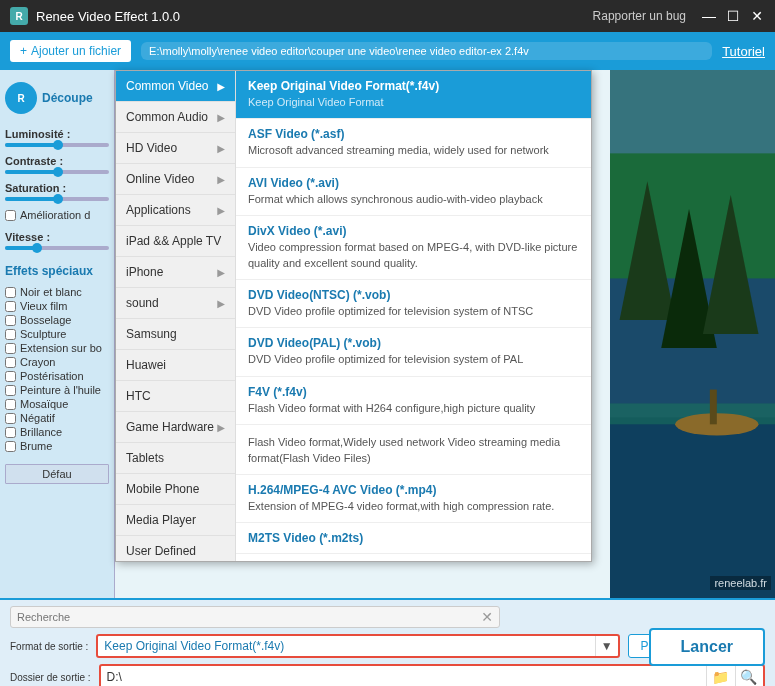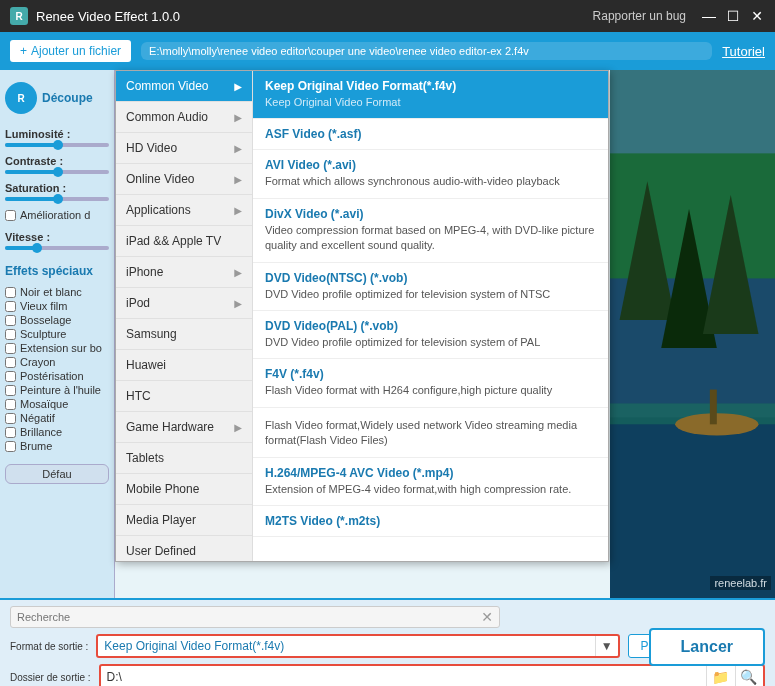--- a/index.html
+++ b/index.html
@@ -86,37 +86,37 @@
     .checkbox-row { display: flex; align-items: center; gap: 4px; font-size: 11px; color: #333; margin: 2px 0; }
     .checkbox-row input { width: 11px; height: 11px; }
 
     .vitesse-section { margin: 4px 0; }
     .effets-title { font-size: 12px; color: #1a7ab0; font-weight: bold; margin: 6px 0 4px 0; }
     
     .effect-list { display: flex; flex-direction: column; gap: 2px; }
     .effect-item { display: flex; align-items: center; gap: 4px; font-size: 11px; color: #333; }
     .effect-item input[type="checkbox"] { width: 11px; height: 11px; }
 
-    .default-btn { margin-top: 8px; background: #d0e0ee; border: 1px solid #aac; border-radius: 6px; padding: 3px 8px; font-size: 11px; cursor: pointer; color: #333; }
+    .default-btn { margin-top: 8px; background: #d0e0ee; border: 1px solid #aac; border-radius: 1px; padding: 3px 8px; font-size: 11px; cursor: pointer; color: #333; }
 
     
     .dropdown-container {
       position: absolute;
       left: 115px;
       top: 0;
       z-index: 100;
       display: flex;
       background: white;
       border: 1px solid #aaa;
       box-shadow: 2px 2px 8px rgba(0,0,0,0.3);
     }
 
     
     .category-column {
-      width: 137px;
+      width: 120px;
       background: #f0f0f0;
       border-right: 1px solid #ddd;
       overflow-y: auto;
       max-height: 490px;
     }
     .category-item {
       display: flex;
       align-items: center;
       justify-content: space-between;
       padding: 8px 10px;
@@ -375,21 +375,21 @@
         <span class="category-arrow">▶</span>
       </div>
       <div class="category-item">
         <span>iPad &amp;&amp; Apple TV</span>
       </div>
       <div class="category-item">
         <span>iPhone</span>
         <span class="category-arrow">▶</span>
       </div>
       <div class="category-item">
-        <span>iPod</span>
+        <span>sound</span>
         <span class="category-arrow">▶</span>
       </div>
       <div class="category-item">
         <span>Samsung</span>
       </div>
       <div class="category-item">
         <span>Huawei</span>
       </div>
       <div class="category-item">
         <span>HTC</span>
@@ -413,20 +413,21 @@
 
     </div>
 
     <div class="format-column">
       <div class="format-item selected">
         <div class="format-name">Keep Original Video Format(*.f4v)</div>
         <div class="format-desc">Keep Original Video Format</div>
       </div>
       <div class="format-item">
         <div class="format-name">ASF Video (*.asf)</div>
+        <div class="format-desc">Microsoft advanced streaming media, widely used for network</div>
       </div>
       <div class="format-item">
         <div class="format-name">AVI Video (*.avi)</div>
         <div class="format-desc">Format which allows synchronous audio-with-video playback</div>
       </div>
       <div class="format-item">
         <div class="format-name">DivX Video (*.avi)</div>
         <div class="format-desc">Video compression format based on MPEG-4, with DVD-like picture quality and excellent sound quality.</div>
       </div>
       <div class="format-item">

